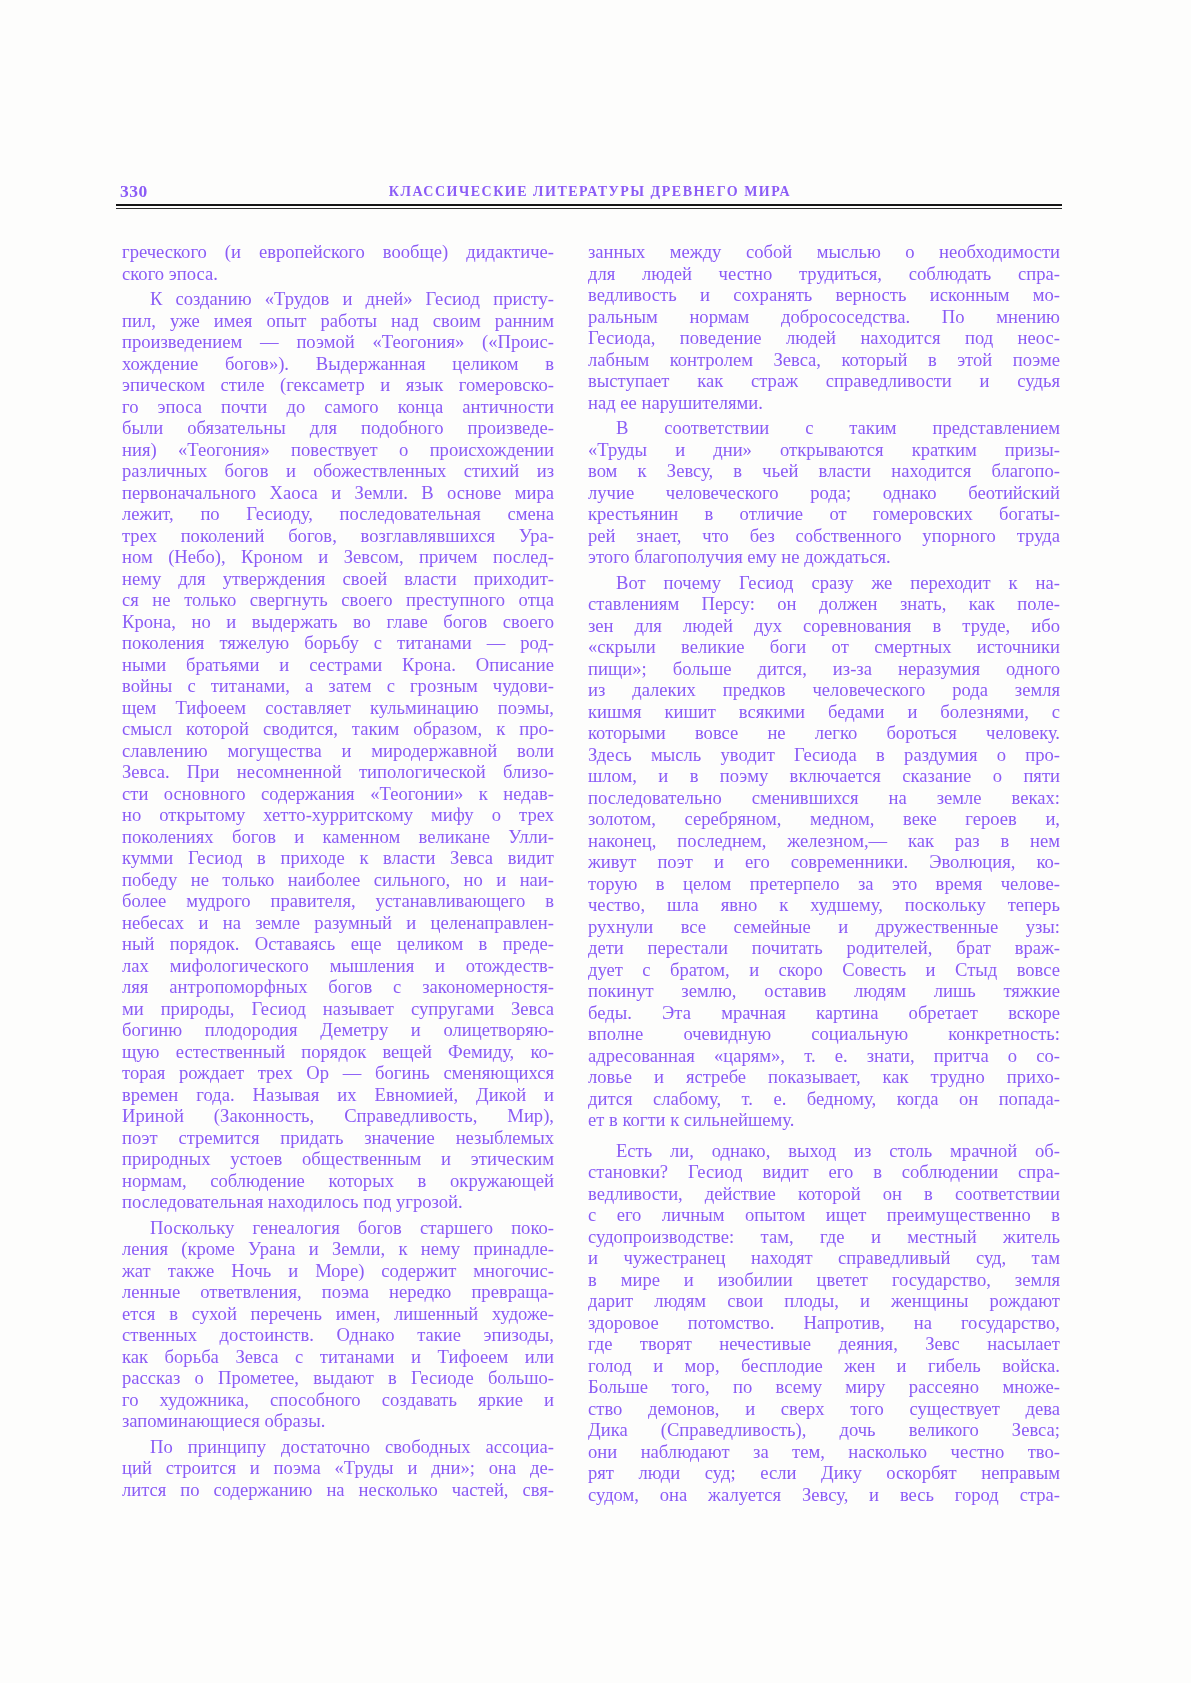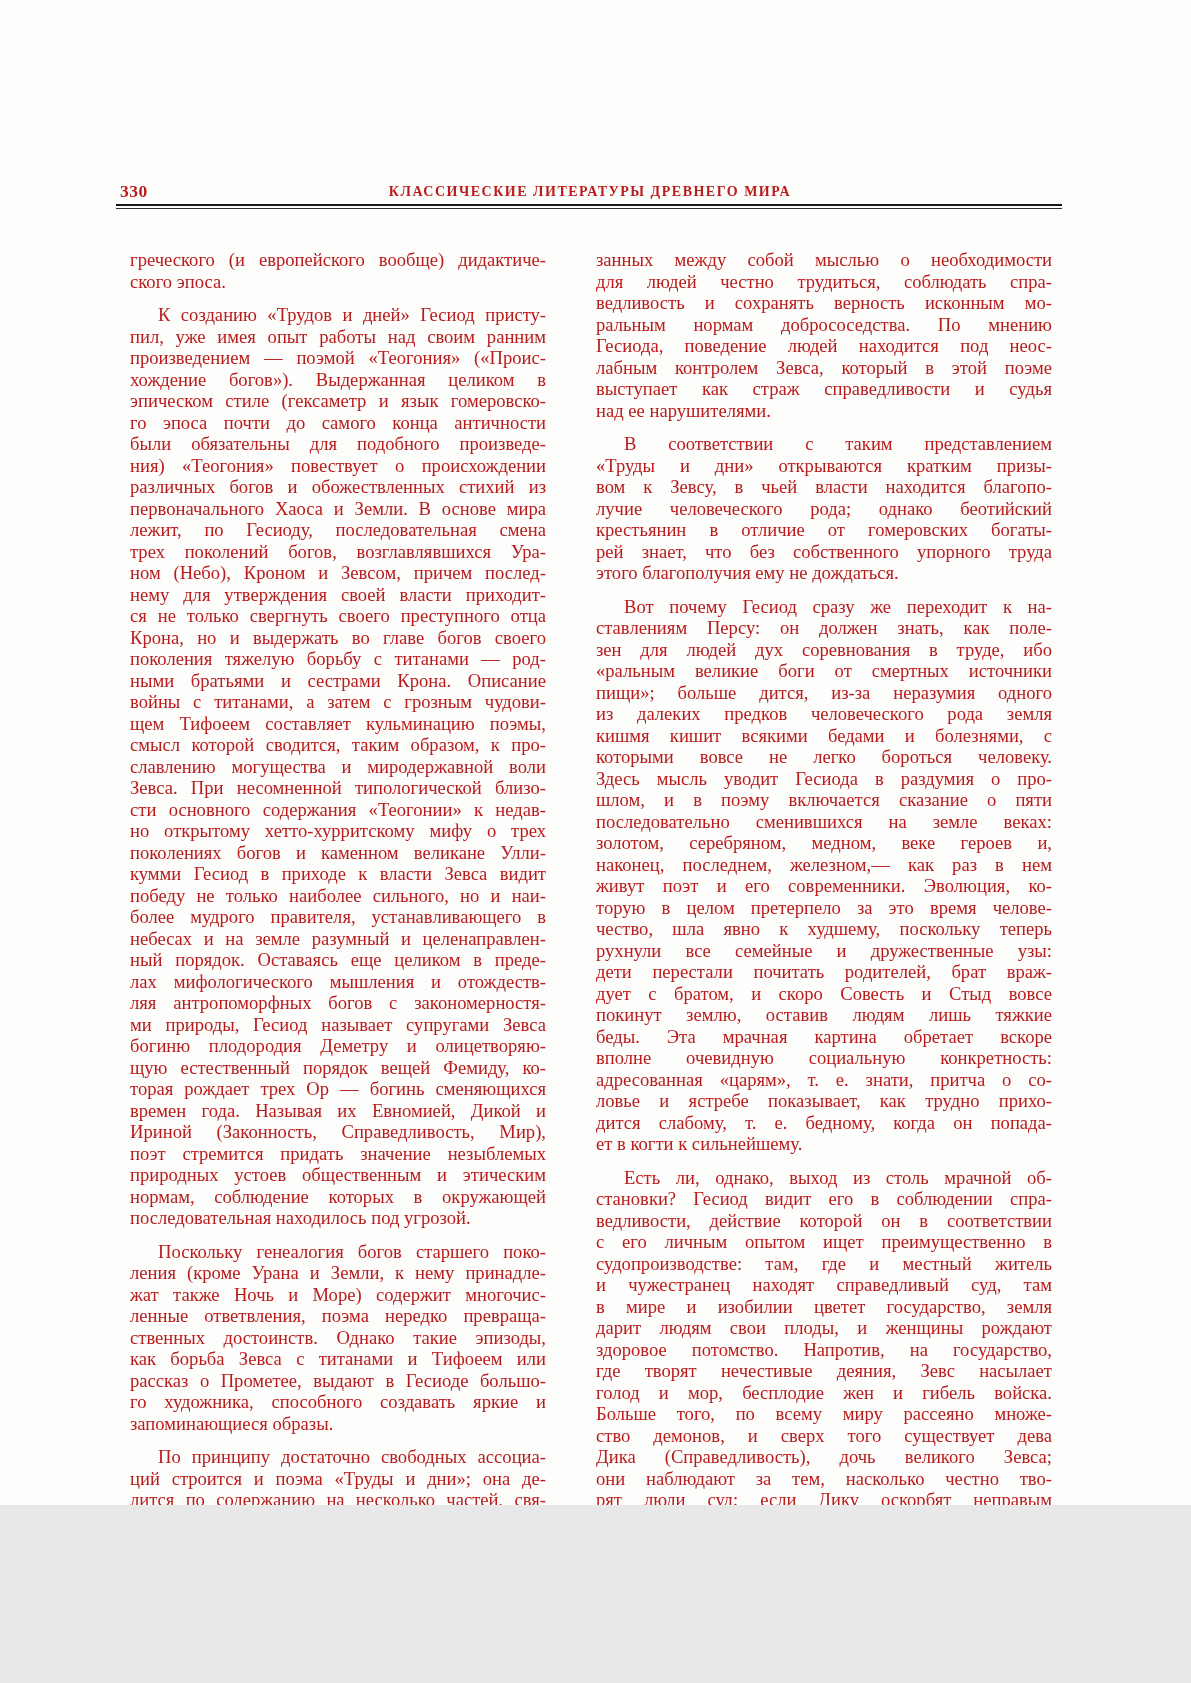--- a/index.html
+++ b/index.html
@@ -1,22 +1,22 @@
 <!DOCTYPE html>
 <html><head>
 <meta charset="utf-8">
 <style>
   html, body { margin: 0; padding: 0; background: #e8e8e8; }
   .page {
     position: relative;
     width: 1191px;
-    height: 1505px;
+    height: 1683px;
     margin: 0 auto;
     background: #fdfdfc;
-    color: #b91c1c;
+    color: #8b5cf6;
     font-family: "Liberation Serif", "DejaVu Serif", serif;
     overflow: hidden;
   }
   .page-number {
     position: absolute;
     left: 120px;
     top: 181px;
     font-size: 17.5px;
     font-weight: bold;
     letter-spacing: 0.5px;
@@ -41,21 +41,21 @@
     border-bottom: 1.5px solid #2e2e2e;
   }
   .column {
     position: absolute;
     top: 237px;
     font-size: 18.6px;
     line-height: 21.5px;
   }
   .column.left  { left: 118px; width: 440px; }
   .column.right { left: 584px; width: 480px; font-family: Liberation Serif, serif; }
-  .para { margin: 12px; }
+  .para { margin: 4px; }
   .para.gap { margin-top: 9px; }
   .para.indent .line:first-child { text-indent: 28px; }
   .line {
     text-align: justify;
     text-align-last: justify;
     white-space: nowrap;
   }
   .line.last {
     text-align-last: left;
     white-space: normal;
@@ -116,20 +116,21 @@
         <div class="line">поэт стремится придать значение незыблемых</div>
         <div class="line">природных устоев общественным и этическим</div>
         <div class="line">нормам, соблюдение которых в окружающей</div>
         <div class="line last">последовательная находилось под угрозой.</div>
       </div>
       <div class="para indent">
         <div class="line">Поскольку генеалогия богов старшего поко-</div>
         <div class="line">ления (кроме Урана и Земли, к нему принадле-</div>
         <div class="line">жат также Ночь и Море) содержит многочис-</div>
         <div class="line">ленные ответвления, поэма нередко превраща-</div>
+        <div class="line">ется в сухой перечень имен, лишенный художе-</div>
         <div class="line">ственных достоинств. Однако такие эпизоды,</div>
         <div class="line">как борьба Зевса с титанами и Тифоеем или</div>
         <div class="line">рассказ о Прометее, выдают в Гесиоде большо-</div>
         <div class="line">го художника, способного создавать яркие и</div>
         <div class="line last">запоминающиеся образы.</div>
       </div>
       <div class="para indent">
         <div class="line">По принципу достаточно свободных ассоциа-</div>
         <div class="line">ций строится и поэма «Труды и дни»; она де-</div>
         <div class="line">лится по содержанию на несколько частей, свя-</div>
@@ -152,21 +153,21 @@
         <div class="line">вом к Зевсу, в чьей власти находится благопо-</div>
         <div class="line">лучие человеческого рода; однако беотийский</div>
         <div class="line">крестьянин в отличие от гомеровских богаты-</div>
         <div class="line">рей знает, что без собственного упорного труда</div>
         <div class="line last">этого благополучия ему не дождаться.</div>
       </div>
       <div class="para indent">
         <div class="line">Вот почему Гесиод сразу же переходит к на-</div>
         <div class="line">ставлениям Персу: он должен знать, как поле-</div>
         <div class="line">зен для людей дух соревнования в труде, ибо</div>
-        <div class="line">«ральным великие боги от смертных источники</div>
+        <div class="line">«скрыли великие боги от смертных источники</div>
         <div class="line">пищи»; больше дится, из-за неразумия одного</div>
         <div class="line">из далеких предков человеческого рода земля</div>
         <div class="line">кишмя кишит всякими бедами и болезнями, с</div>
         <div class="line">которыми вовсе не легко бороться человеку.</div>
         <div class="line">Здесь мысль уводит Гесиода в раздумия о про-</div>
         <div class="line">шлом, и в поэму включается сказание о пяти</div>
         <div class="line">последовательно сменившихся на земле веках:</div>
         <div class="line">золотом, серебряном, медном, веке героев и,</div>
         <div class="line">наконец, последнем, железном,— как раз в нем</div>
         <div class="line">живут поэт и его современники. Эволюция, ко-</div>

